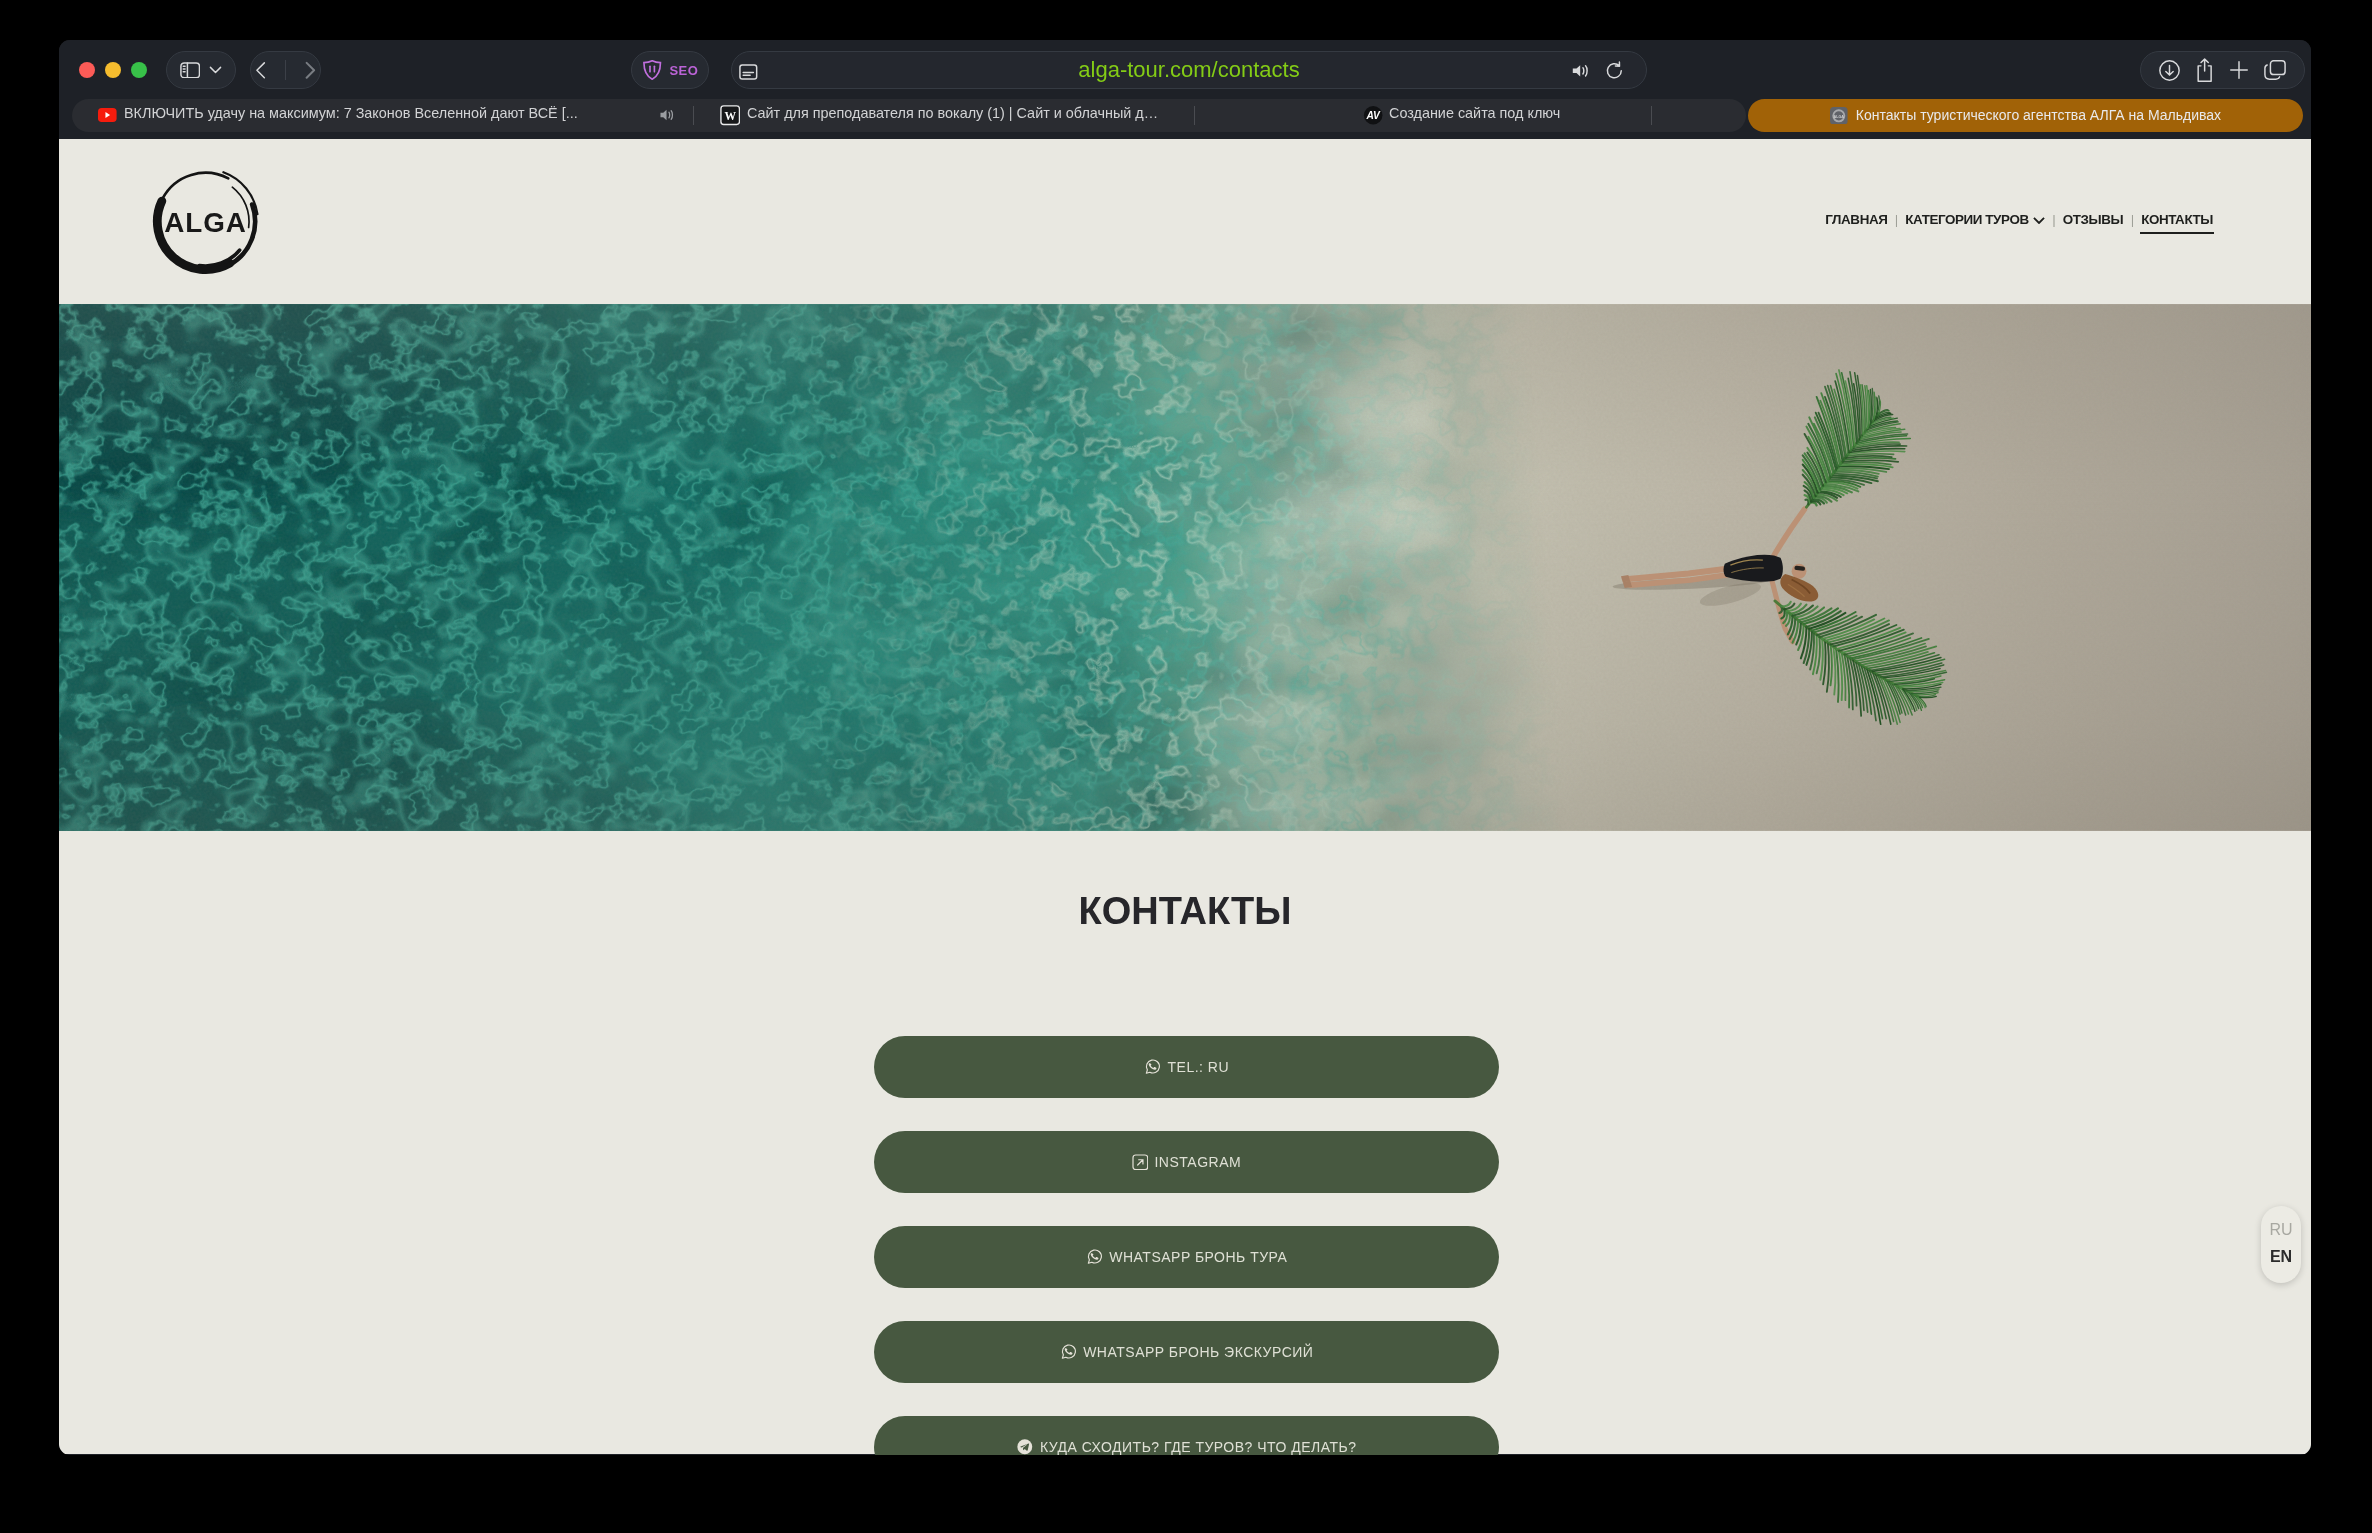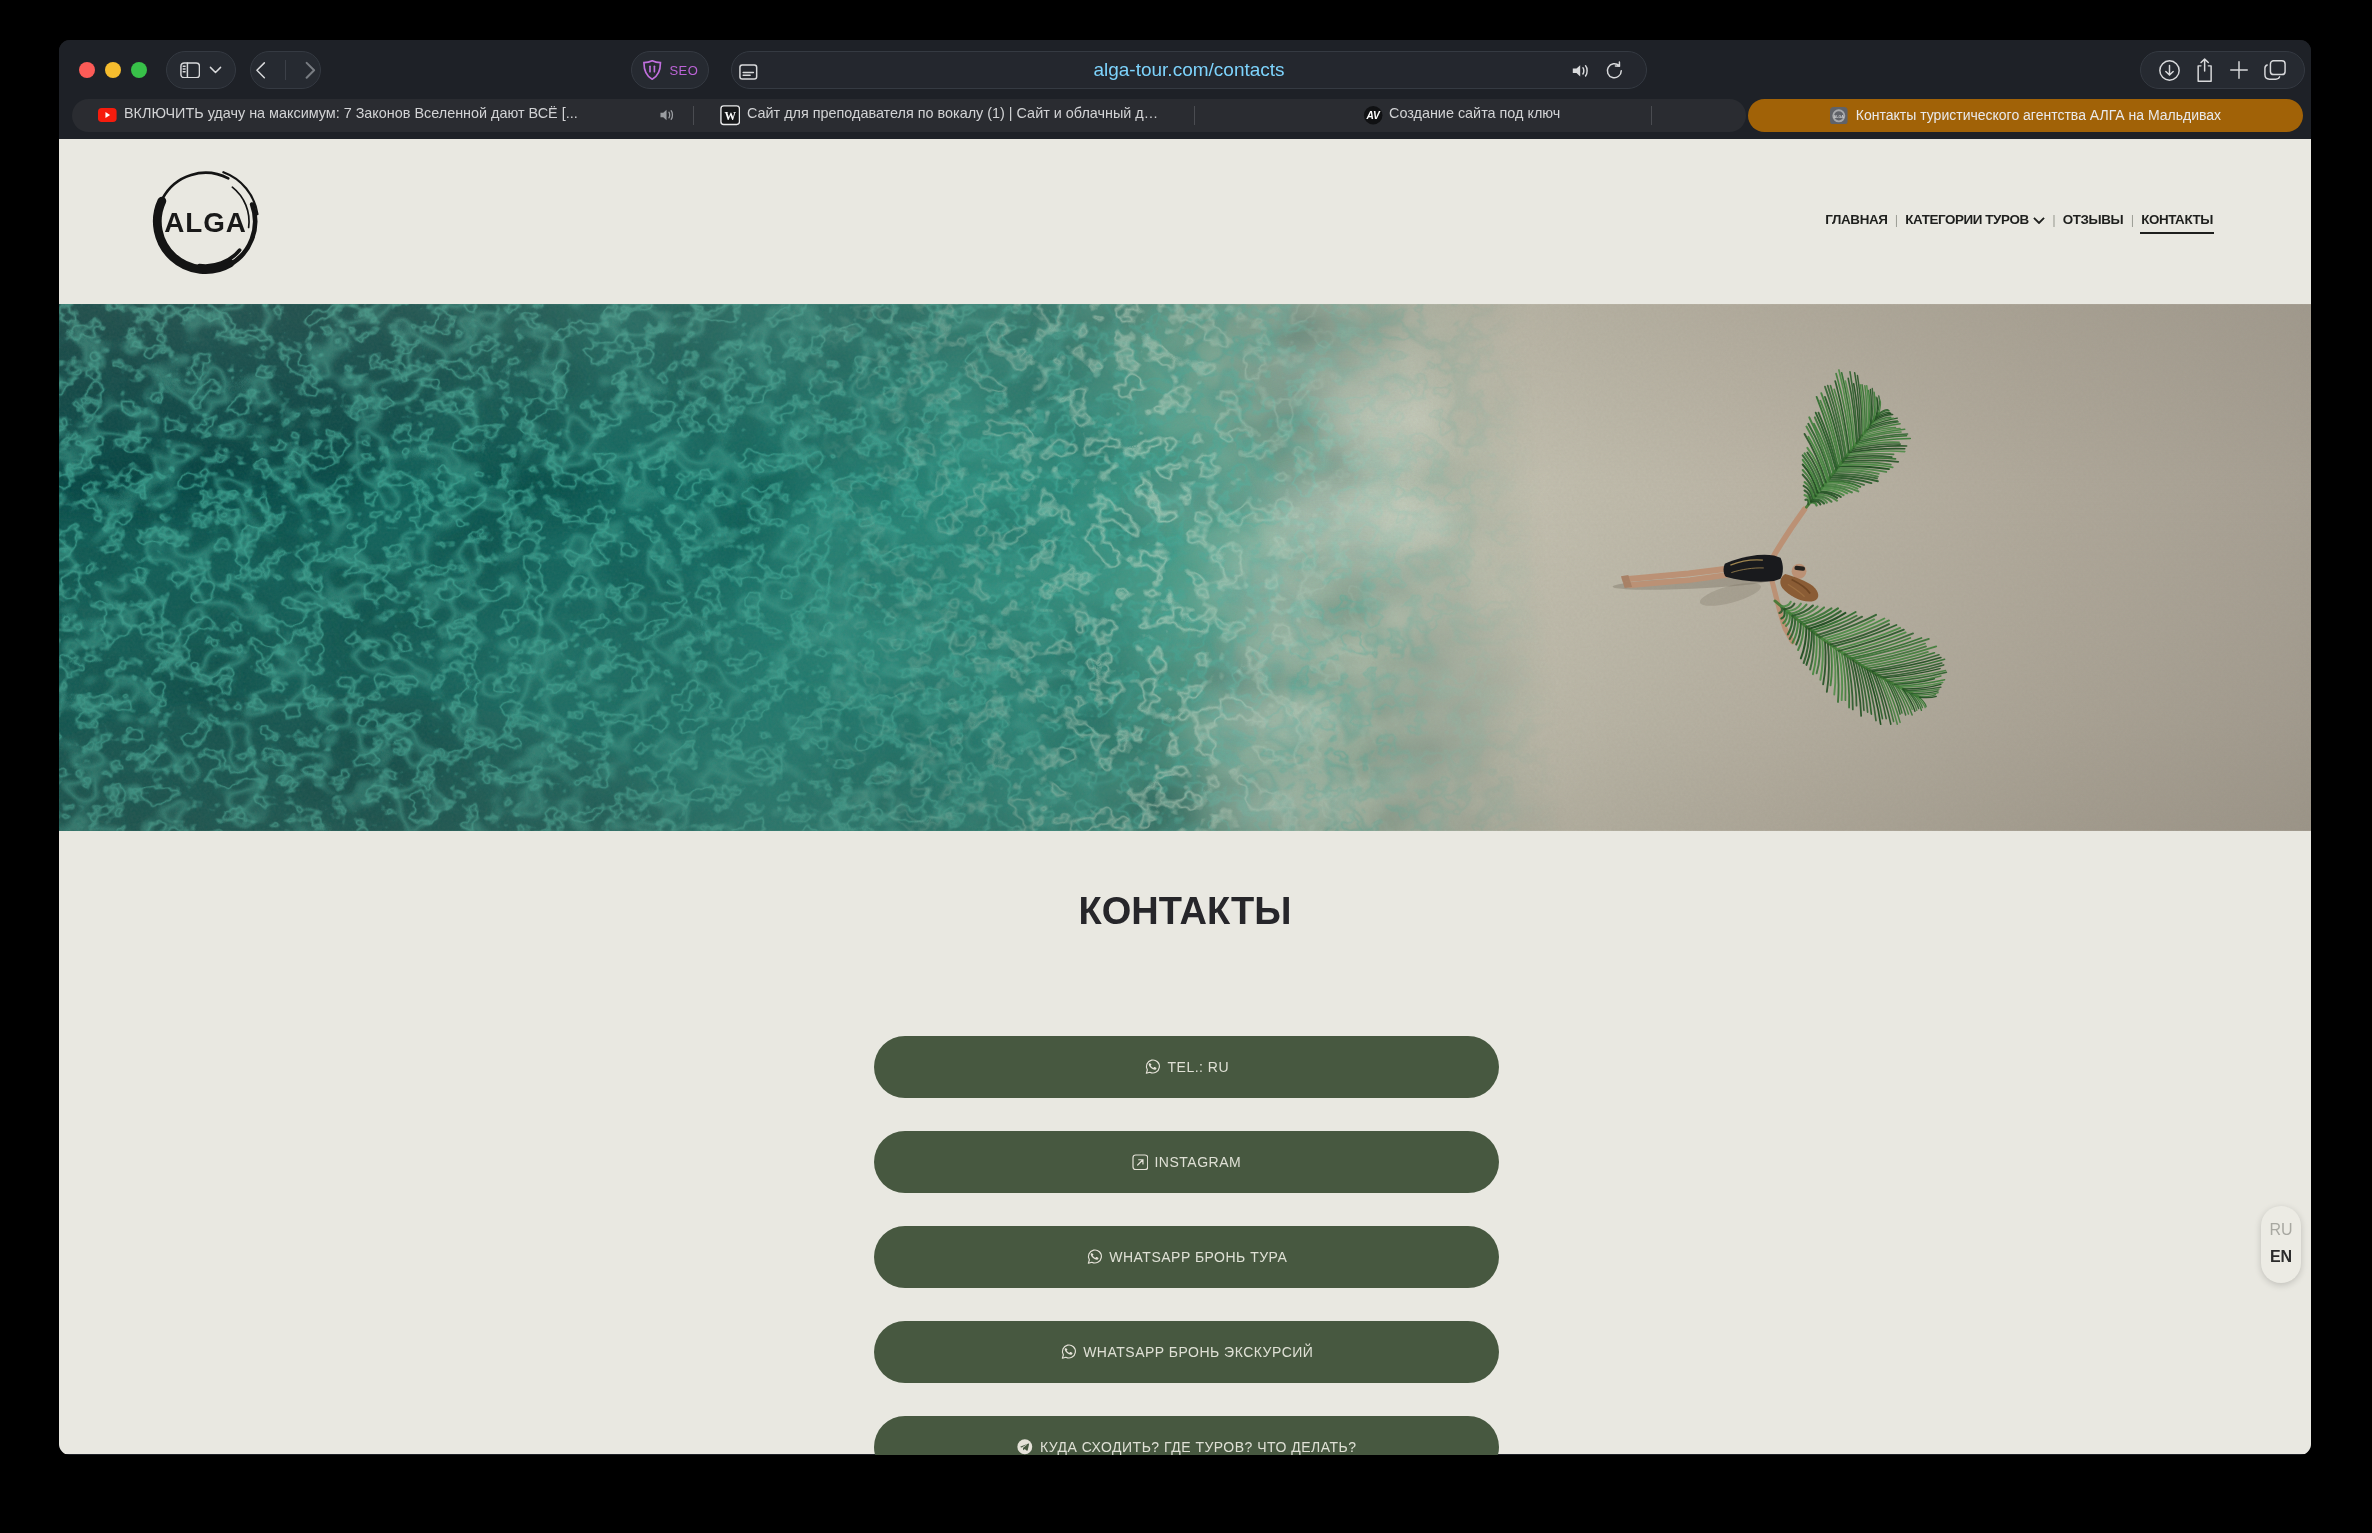--- a/index.html
+++ b/index.html
@@ -58,30 +58,30 @@
           <path d="M22 2 L30 10 L22 18" stroke="#787c82" fill="none" stroke-width="2.2" stroke-linecap="round" stroke-linejoin="round"></path>
         </svg>
     </div>
 
     <div class="pill" style="left:572px;width:78px;gap:7.4px">
       <svg width="20.4" height="22" viewBox="0 0 22 24">
           <path d="M11 2 C14 3.5 17.5 4 20 4 C20 11 18.5 18 11 22 C3.5 18 2 11 2 4 C4.5 4 8 3.5 11 2 Z" fill="none" stroke="#c06edd" stroke-width="1.8"></path>
           <line x1="8.6" y1="8" x2="8.6" y2="14" stroke="#c06edd" stroke-width="1.8" stroke-linecap="round"></line>
           <line x1="13.4" y1="8" x2="13.4" y2="14" stroke="#c06edd" stroke-width="1.8" stroke-linecap="round"></line>
         </svg>
-      <span style="color:#bb63d6;font-size:13px;font-weight:normal;letter-spacing:0.5px">SEO</span>
+      <span style="color:#bb63d6;font-size:13px;font-weight:bold;letter-spacing:0.5px">SEO</span>
     </div>
 
     <div class="pill" style="left:672px;width:916px;background:#24272e">
       <svg style="position:absolute;left:7.4px;top:12px" width="18.6" height="16" viewBox="0 0 20 17">
           <rect class="ic" x="1" y="1" width="18" height="15" rx="2.5"></rect>
           <line class="ic" x1="4.5" y1="9" x2="15.5" y2="9" stroke-width="1.3"></line>
           <line class="ic" x1="4.5" y1="12" x2="12" y2="12" stroke-width="1.3"></line>
         </svg>
-      <span style="color:#7dd3fc;font-size:19px">alga-tour.com/contacts</span>
+      <span style="color:#84cc16;font-size:22px">alga-tour.com/contacts</span>
       <svg style="position:absolute;right:56px;top:10.2px" width="20.4" height="17.6" viewBox="0 0 22 19">
           <path d="M3 7 L7 7 L11 3.4 L11 15.6 L7 12 L3 12 Z" fill="#d8d9db" stroke="none"></path>
           <path class="ic" d="M14 6.2 C15.2 7.4 15.2 11.6 14 12.8 M16.8 4 C19 6.2 19 12.8 16.8 15" stroke-width="1.5"></path>
         </svg>
       <svg style="position:absolute;right:22px;top:9.3px" width="18.6" height="19.5" viewBox="0 0 20 21">
           <path class="ic" d="M17.5 10.5 a7.5 7.5 0 1 1 -2.2 -5.3 M15.5 1.2 L15.6 5.6 L11.2 5.5" stroke-width="1.7"></path>
         </svg>
     </div>
 
     <div class="pill" style="left:2081px;width:165px;gap:0;justify-content:space-around;padding:0 11px">

